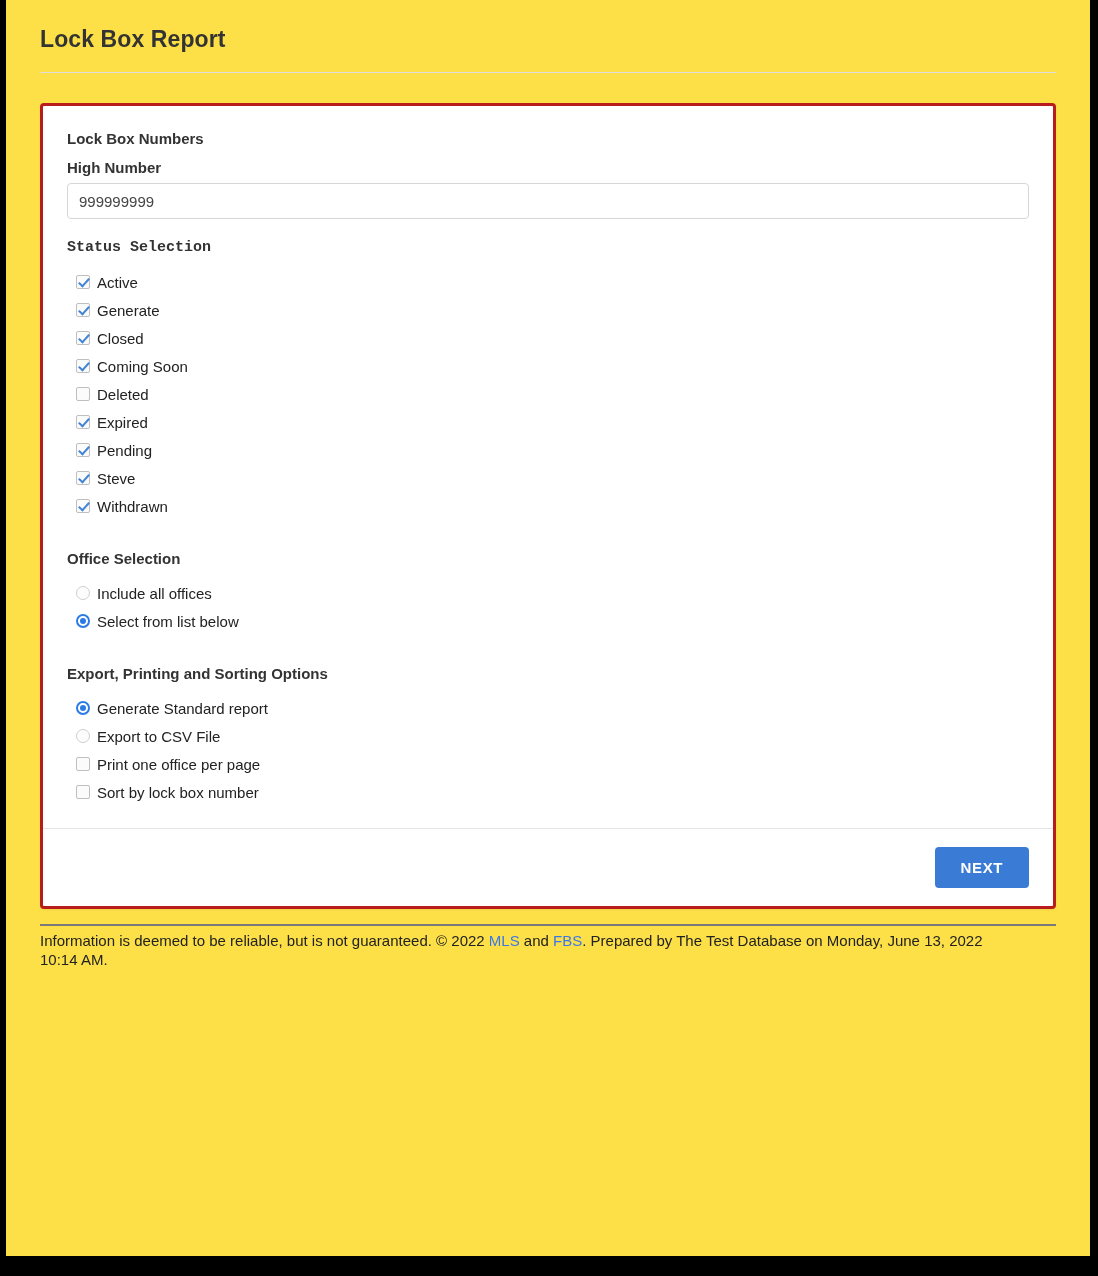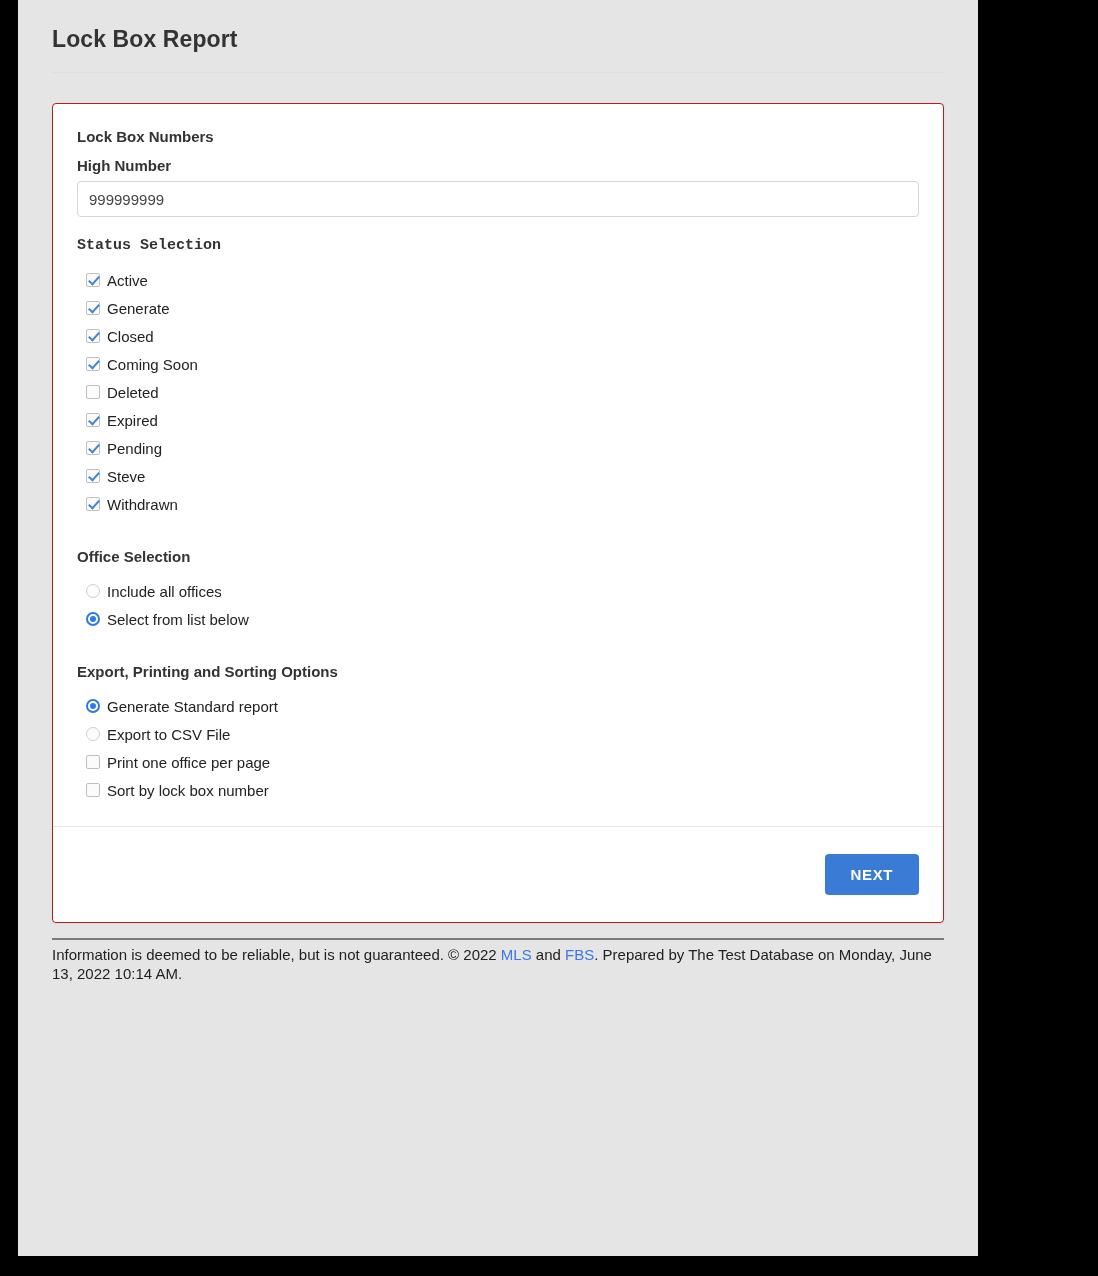--- a/index.html
+++ b/index.html
@@ -10,25 +10,25 @@
     width: 1098px;
     height: 1276px;
     background: #000000;
     font-family: "Liberation Sans", sans-serif;
     overflow: hidden;
   }
 
   
   #page {
     position: absolute;
-    left: 18px;
+    left: 6px;
     top: 0px;
-    width: 960px;
+    width: 1084px;
     height: 1256px;
-    background: #e5e5e5;
+    background: #fde047;
     box-sizing: border-box;
     overflow: hidden;
   }
 
   #page-title {
     margin: 0;
     padding: 26px 0 0 34px;
     font-size: 23px;
     font-weight: bold;
     color: #333333;
@@ -38,21 +38,21 @@
   #title-rule {
     margin: 19px 34px 0 34px;
     height: 1px;
     background: #dedede;
   }
 
   
   #card {
     margin: 30px 34px 0 34px;
     background: #ffffff;
-    border: 1px solid #b91c1c;
+    border: 3px solid #b91c1c;
     border-radius: 4px;
     box-shadow: 0 1px 2px rgba(0,0,0,0.06);
   }
 
   #card-body {
     padding: 24px 24px 22px 24px;
   }
 
   .section-heading {
     font-size: 15px;
@@ -172,21 +172,21 @@
     margin-right: 17px;
     white-space: nowrap;
   }
   .office-item.selected {
     background: #dadada;
   }
 
   
   #card-footer {
     border-top: 1px solid #e6e6e6;
-    padding: 27px 24px;
+    padding: 18px 24px;
     display: flex;
     justify-content: flex-end;
   }
   #next-button {
     background: #3a7bd5;
     color: #ffffff;
     font-size: 15px;
     font-weight: bold;
     letter-spacing: 0.6px;
     font-family: "Liberation Sans", sans-serif;

